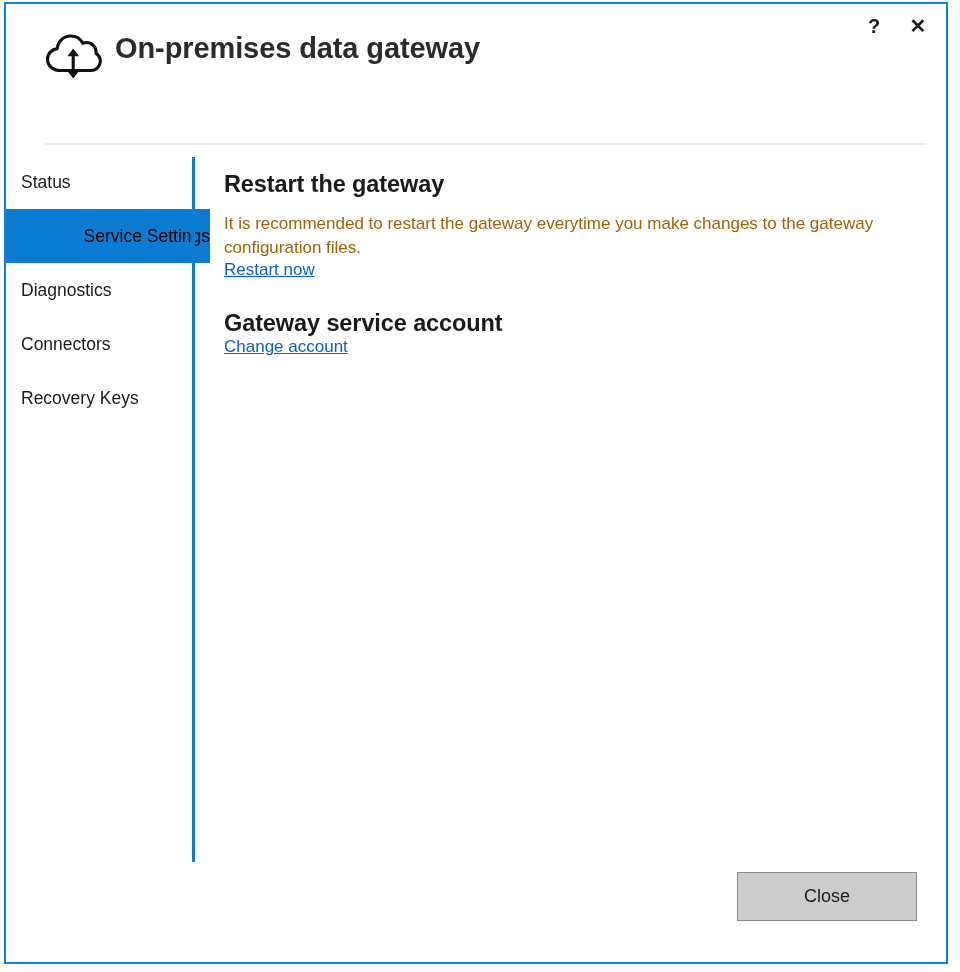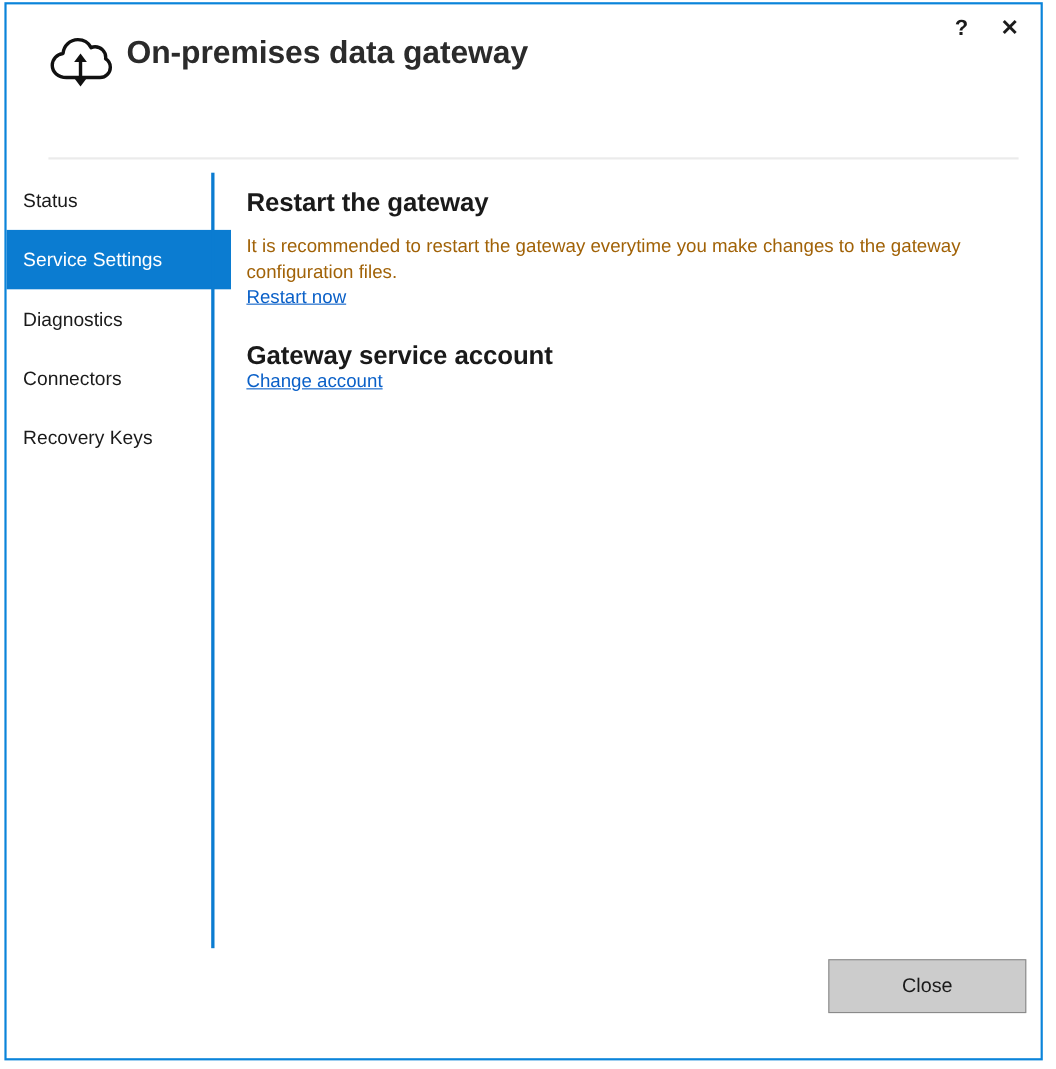--- a/index.html
+++ b/index.html
@@ -106,21 +106,22 @@
     align-items: center;
     padding-left: 15px;
     box-sizing: border-box;
     font-size: 17.5px;
     color: #1a1a1a;
     cursor: pointer;
     user-select: none;
   }
   .nav-item.selected {
     background: #0b7cd1;
-    color: #ffffff;
+    color: #000000;
+    justify-content: flex-end;
   }
 
   .nav-divider {
     position: absolute;
     left: 186px;
     top: 2px;
     width: 3px;
     height: 705px;
     background: #0b7cd1;
   }
@@ -155,21 +156,21 @@
     margin-top: 0;
     font-size: 17px;
     color: #0a60c8;
     text-decoration: underline;
     cursor: pointer;
   }
 
   .footer {
     position: absolute;
     left: 0;
-    right: 0;
+    right: 16px;
     bottom: 0;
     height: 110px;
   }
   .close-button {
     position: absolute;
     right: 13px;
     top: 20px;
     width: 180px;
     height: 49px;
     background: #cccccc;

